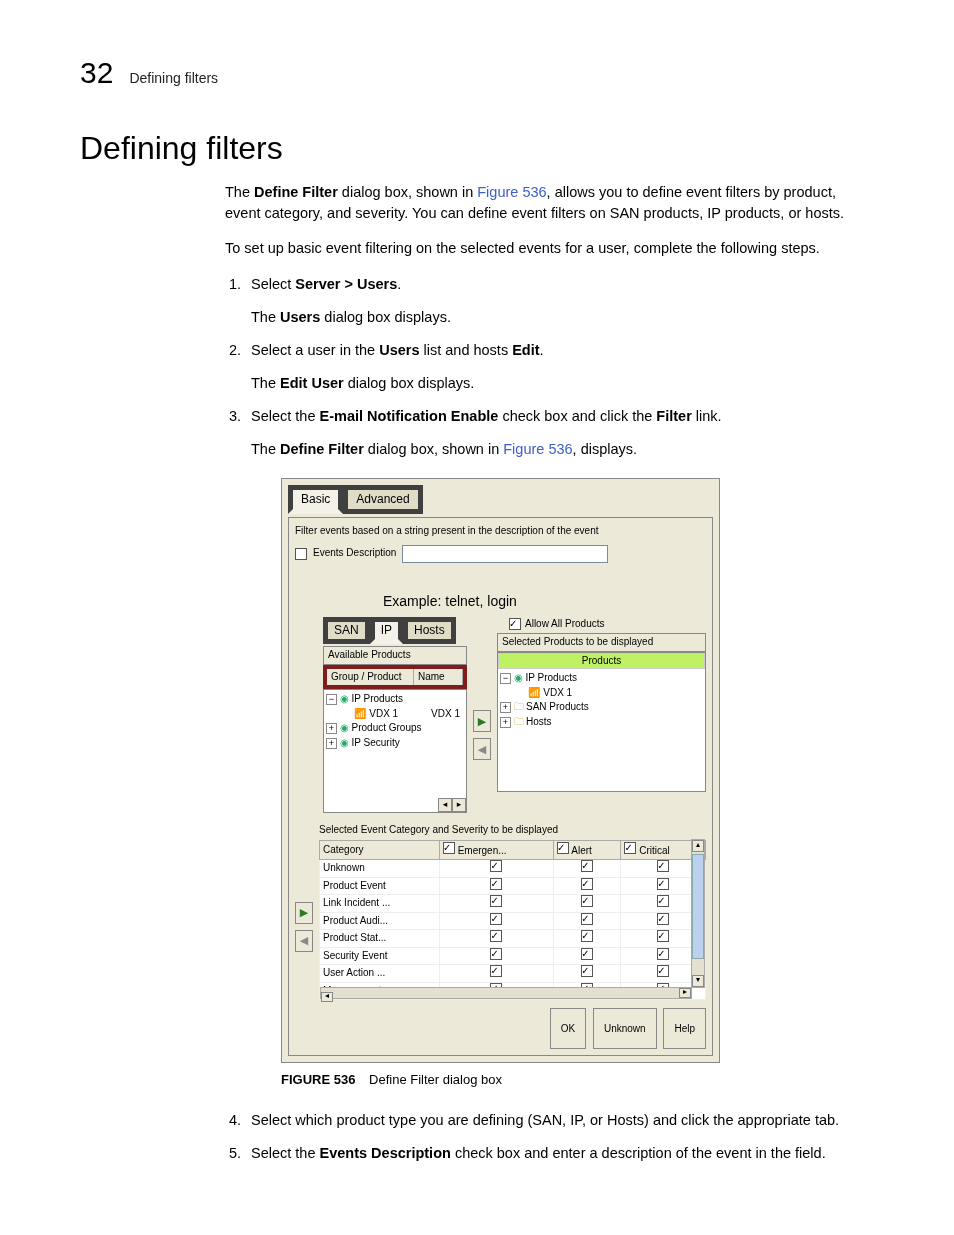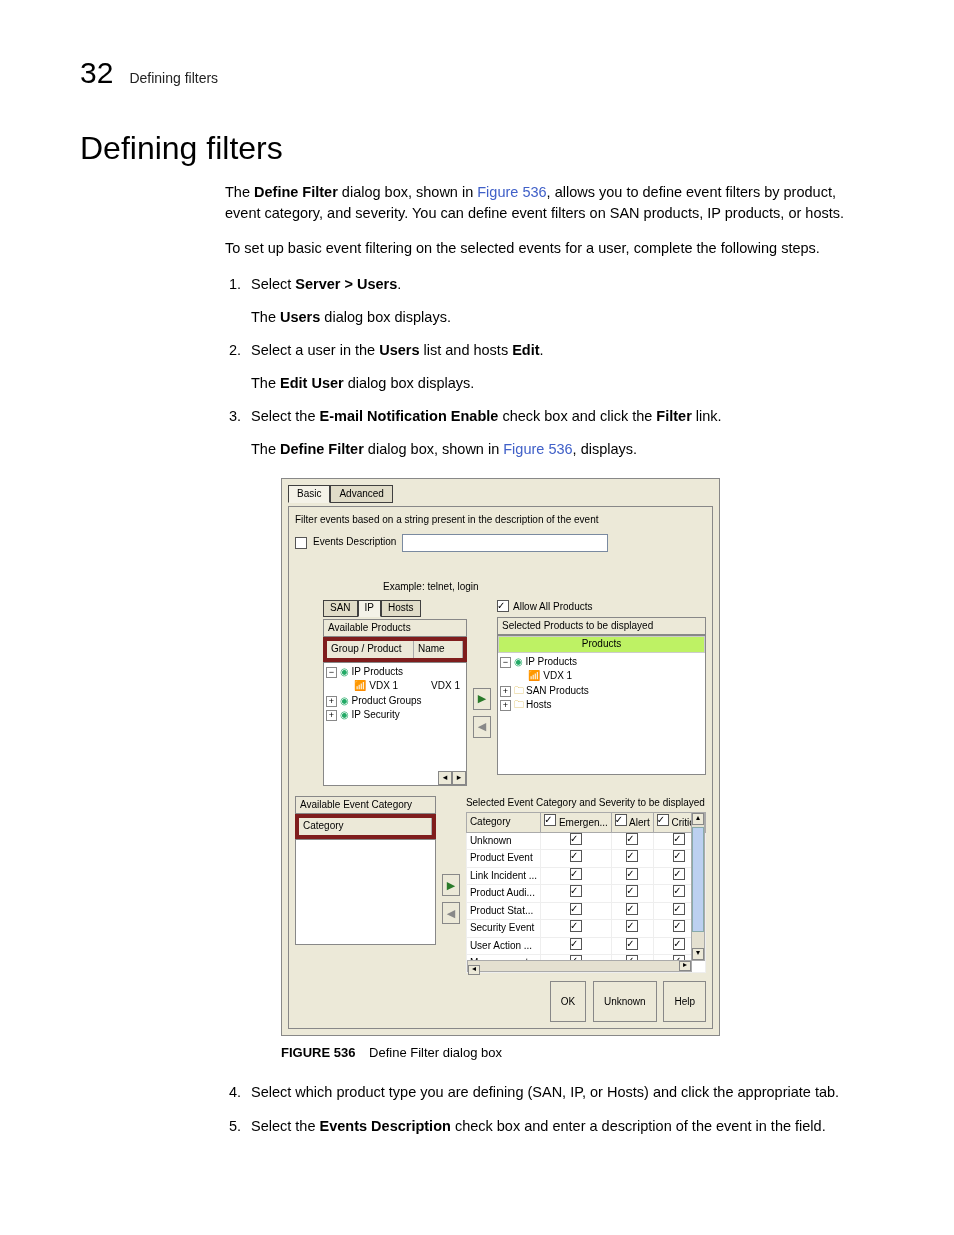--- a/index.html
+++ b/index.html
@@ -66,39 +66,39 @@
   .dialog {
     width: 425px;
     background: #ece9d8;
     border: 1px solid #888;
     font-size: 10px;
     padding: 6px;
   }
   .tabs { margin-bottom: 4px; }
   .tab {
     display: inline-block;
-    border: 1px solid #404040;
+    border: 5px solid #404040;
     background: #ece9d8;
     padding: 1px 8px;
-    font-size: 10px;
+    font-size: 12px;
     position: relative;
   }
   .tab.active { background: #f4f2e8; border-bottom-color: #f4f2e8; z-index: 2; }
   .tab.inactive { background: #e0dcc8; }
   .panel {
     border: 1px solid #888;
     background: #ece9d8;
     padding: 6px;
     margin-top: -1px;
   }
   .desc-row { display:flex; align-items:center; gap:6px; margin:6px 0 2px 0;}
   .desc-row input[type=text]{
     flex:0 0 200px; height:14px; border:1px solid #7a8aa0; background:#fff;
   }
-  .example { margin-left: 88px; font-size:10px;margin-top:28px; }
+  .example { margin-left: 88px; font-size:14px;margin-top:28px; }
   .mid {
     display:flex; gap:6px; margin-top:6px;
   }
   .col {
     display:flex; flex-direction:column;
   }
   .lefttabs { margin-bottom:2px;}
   .lefttabs .tab { padding:0 6px; }
   .listhead {
     border:1px solid #888; background:#ece9d8; font-size:10px; padding:1px 4px;
@@ -123,21 +123,21 @@
     width:12px; height:12px; border:1px solid #888; background:#ece9d8; text-align:center; line-height:10px; font-size:9px;
   }
   .shuttle {
     display:flex; flex-direction:column; justify-content:center; gap:6px; padding-top:40px;
   }
   .shuttle button{
     width:18px; height:22px; border:1px solid #888; background:#ece9d8; font-size:11px; padding:0;
   }
   .shuttle .fwd{ color:#2a7a2a; }
   .shuttle .back{ color:#888; }
-  .allow-row{ display:flex; align-items:flex-start; gap:4px; font-size:10px; margin-bottom:2px;}
+  .allow-row{ display:flex; align-items:center; gap:4px; font-size:10px; margin-bottom:2px;margin-left:12px;}
   .sel-tree {
     border:1px solid #888; background:#fff; height:134px; font-size:10px; padding:2px;
   }
   .sel-tree .colhead2 {
     border:1px solid #ccc; background:#bef264; text-align:center; margin:-2px -2px 2px -2px;
   }
   .folder-yellow::before{
     content:"🗀"; color:#c90; margin-right:2px;
   }
   .lower { display:flex; gap:6px; margin-top:10px;}
@@ -269,27 +269,20 @@
                   <div class="colhead2">Products</div>
                   <div class="tree-node"><span class="toggle">−</span><span class="dot">◉</span> <span>IP Products</span></div>
                   <div class="tree-node tree-indent2"><span>📶</span> <span>VDX 1</span></div>
                   <div class="tree-node"><span class="toggle">+</span><span class="folder-yellow"></span><span>SAN Products</span></div>
                   <div class="tree-node"><span class="toggle">+</span><span class="folder-yellow"></span><span>Hosts</span></div>
                 </div>
               </div>
             </div>
 
             <div class="lower">
-              <div class="catbox">
-                <div class="listhead">Available Event Category</div>
-                <div class="colhead">
-                      <span style="flex:1">Category</span>
-                    </div>
-                <div class="whitearea"></div>
-              </div>
               <div class="shuttle" style="padding-top:30px;">
                 <button class="fwd">▶</button>
                 <button class="back">◀</button>
               </div>
               <div class="sevwrap">
                 <div class="sevhead">Selected Event Category and Severity to be displayed</div>
                 <table class="sevtable">
                   <tbody>
                         <tr>
                     <th>Category</th>

